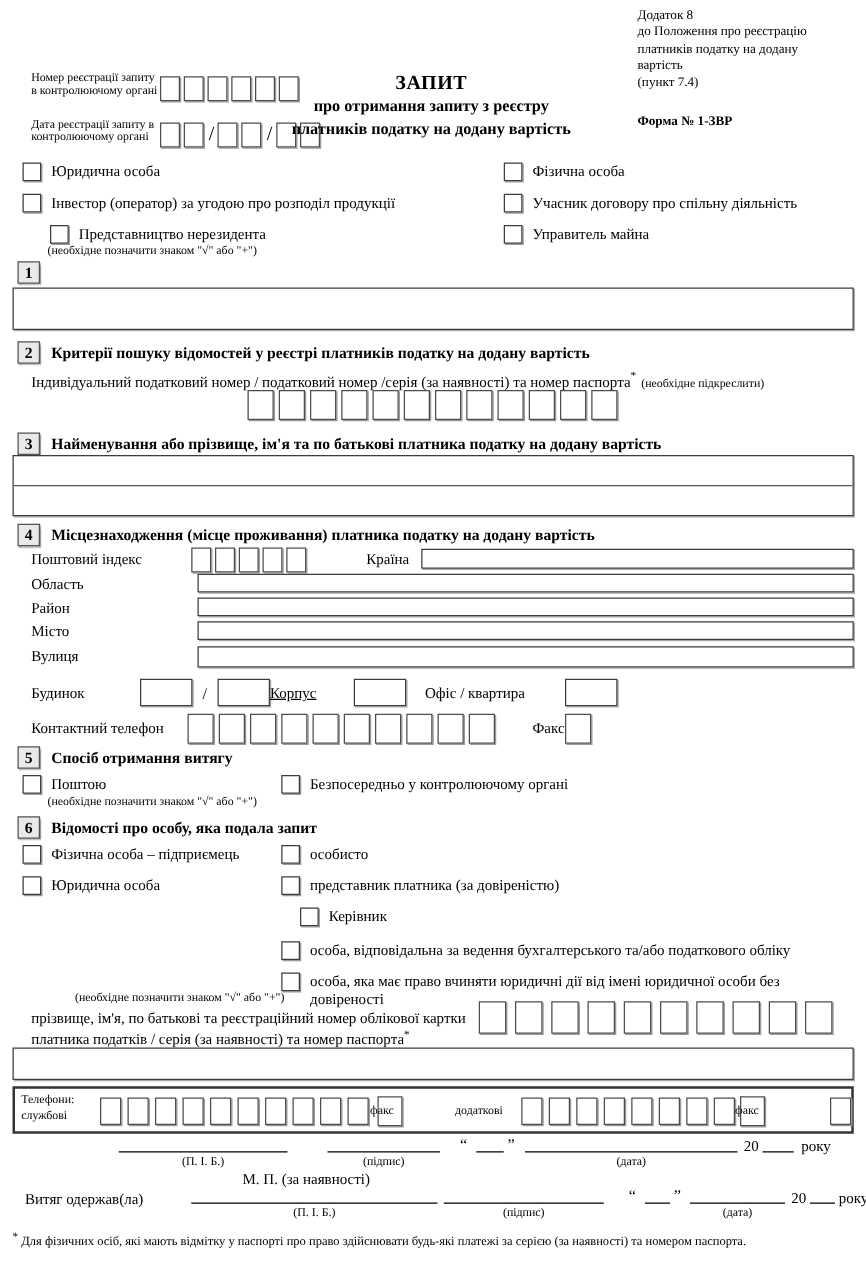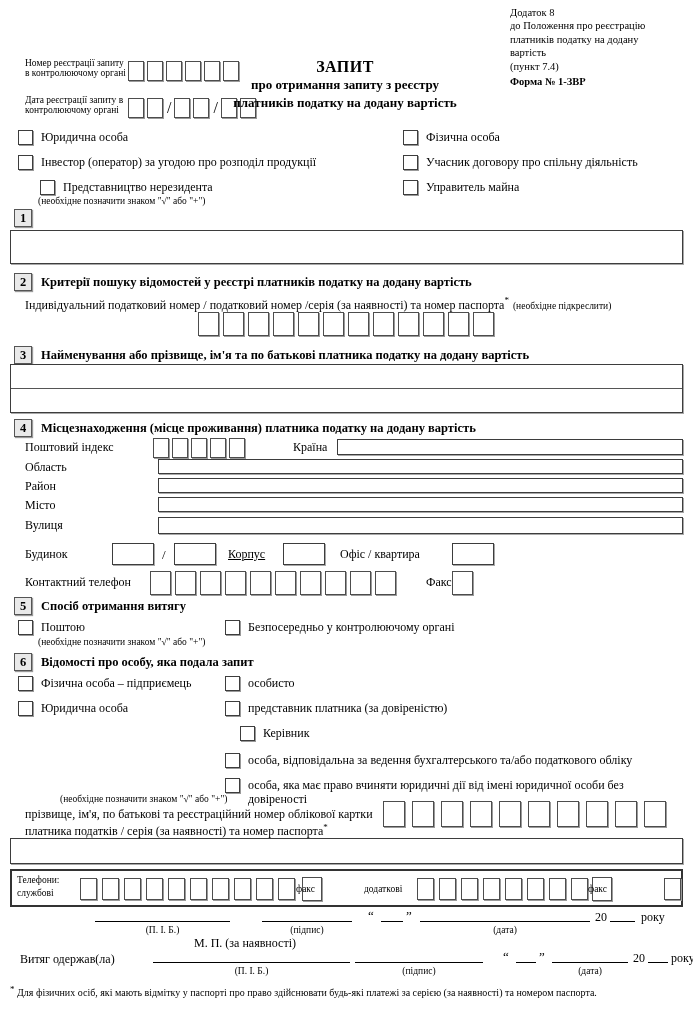--- a/index.html
+++ b/index.html
@@ -51,21 +51,21 @@
 <body>
 
 <div id="page">
 
   <div class="abs ann" style="left:510px; top:6px; width:180px;">
     <div>Додаток 8</div>
     <div>до Положення про реєстрацію</div>
     <div>платників податку на додану</div>
     <div>вартість</div>
     <div>(пункт 7.4)</div>
-    <div class="b" style="margin-top:2px;">Форма № 1-ЗВР</div>
+    <div class="b" style="margin-top:18px;">Форма № 1-ЗВР</div>
   </div>
 
   <div class="abs small" style="left:25px; top:58px; width:102px;">Номер реєстрації запиту в контролюючому органі</div>
   <span class="abs" style="left:128px; top:61px; white-space:nowrap;"><span class="cell cell-sm"></span><span class="cell cell-sm"></span><span class="cell cell-sm"></span><span class="cell cell-sm"></span><span class="cell cell-sm"></span><span class="cell cell-sm"></span></span>
 
   <div class="abs small" style="left:25px; top:95px; width:108px;">Дата реєстрації запиту в контролюючому органі</div>
   <div class="abs" style="left:128px; top:98px; display:flex; align-items:center;">
     <span><span class="cell cell-sm"></span><span class="cell cell-sm"></span></span>
     <span class="slash">/</span>
     <span style="margin-left:2px;"><span class="cell cell-sm"></span><span class="cell cell-sm"></span></span>
@@ -147,21 +147,21 @@
   <div class="abs lbl" style="left:25px; top:499px;">Місто</div>
   <div class="abs field" style="left:158px; top:497px; width:525px; height:15px;"></div>
 
   <div class="abs lbl" style="left:25px; top:519px;">Вулиця</div>
   <div class="abs field" style="left:158px; top:517px; width:525px; height:17px;"></div>
 
   <div class="abs lbl" style="left:25px; top:548px;text-align:center;">Будинок</div>
   <div class="abs field" style="left:112px; top:543px; width:42px; height:22px;"></div>
   <div class="abs lbl" style="left:162px; top:548px; font-size:13px;">/</div>
   <div class="abs field" style="left:174px; top:543px; width:42px; height:22px;"></div>
-  <div class="abs lbl" style="left:228px; top:548px;text-decoration:underline;">Корпус</div>
+  <div class="abs lbl" style="left:216px; top:548px;text-decoration:underline;">Корпус</div>
   <div class="abs field" style="left:283px; top:543px; width:42px; height:22px;"></div>
   <div class="abs lbl" style="left:340px; top:548px;">Офіс / квартира</div>
   <div class="abs field" style="left:452px; top:543px; width:42px; height:22px;"></div>
 
   <div class="abs lbl" style="left:25px; top:576px;">Контактний телефон</div>
   <span class="abs" style="left:150px; top:571px; white-space:nowrap;"><span class="cell cell-md"></span><span class="cell cell-md"></span><span class="cell cell-md"></span><span class="cell cell-md"></span><span class="cell cell-md"></span><span class="cell cell-md"></span><span class="cell cell-md"></span><span class="cell cell-md"></span><span class="cell cell-md"></span><span class="cell cell-md"></span></span>
   <div class="abs lbl" style="left:426px; top:576px;">Факс</div>
   <span class="abs" style="left:452px; top:571px;"><span class="cell cell-md"></span></span>
 
   <div class="abs sechdr" style="left:14px; top:597px; width:660px;">

